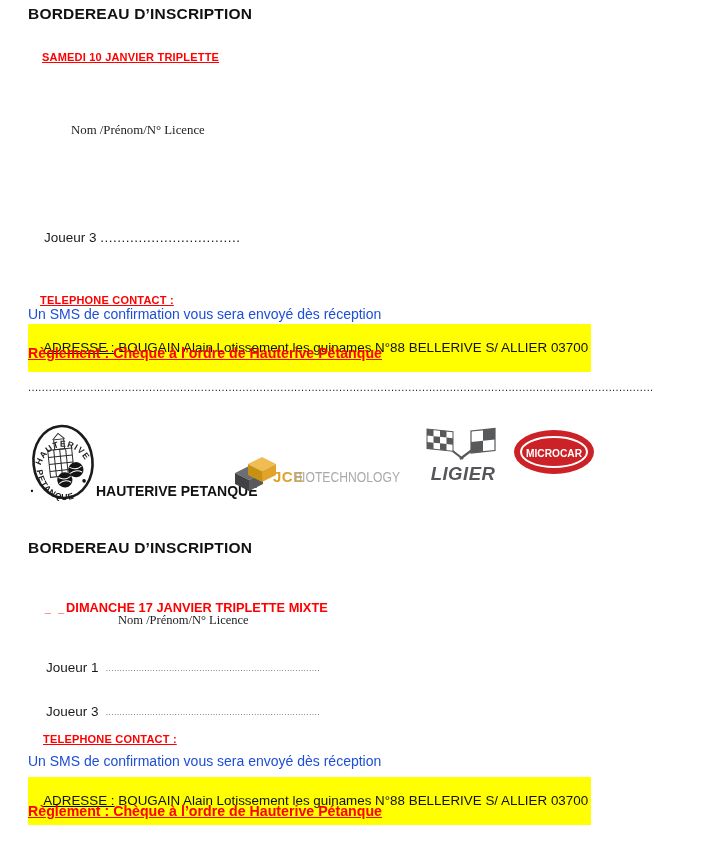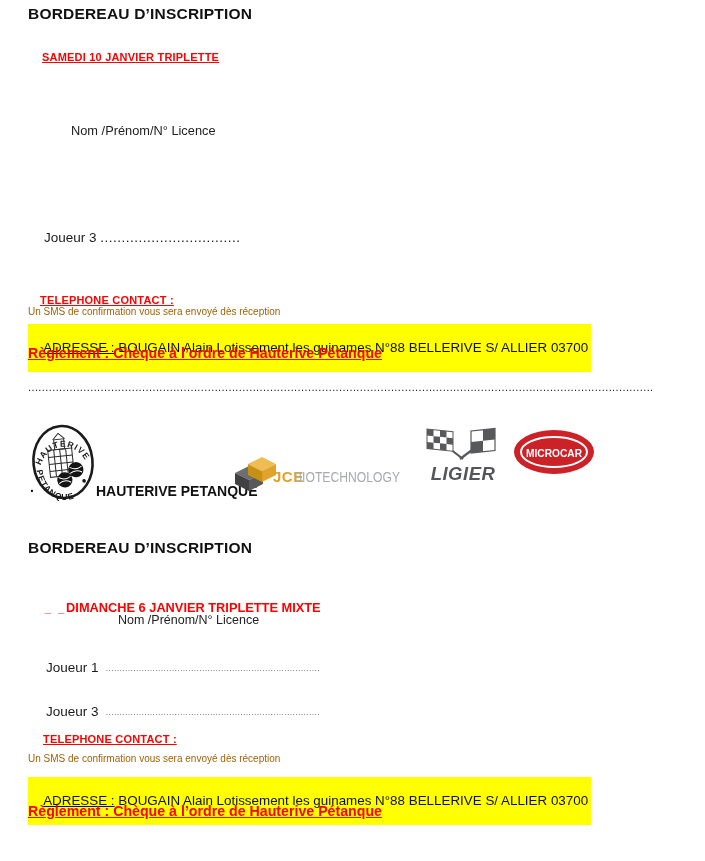--- a/index.html
+++ b/index.html
@@ -2,25 +2,25 @@
 <html><head>
 <meta charset="utf-8">
 <style>
   html,body{margin:0;padding:0;background:#ffffff;}
   .doc{position:relative;width:679px;height:861px;background:#ffffff;
        font-family:"Liberation Sans",sans-serif;color:#161616;overflow:hidden;}
   .abs{position:absolute;white-space:pre;}
   .u{text-decoration:underline;}
   .title{font-size:15.5px;font-weight:bold;letter-spacing:.2px;color:#111;}
   .smallred{font-size:11px;font-weight:bold;color:#FF0000;text-decoration:underline;letter-spacing:.2px;}
-  .hdr{font-size:12.8px;color:#222;}
+  .hdr{font-size:12.8px;color:#222;font-family:Liberation Serif, serif;}
   .prow{font-size:13.5px;color:#1a1a1a;}
   .dots{letter-spacing:.5px;}
   .dots-fine{font-size:7px;letter-spacing:.8px;vertical-align:1px;}
-  .sms{font-size:10px;color:#a16207;}
+  .sms{font-size:14px;color:#1d4ed8;}
   .hl{background:#FFFF00;font-size:13.4px;color:#111;padding:1px 3px 2px 1px;}
   .pay{font-size:14.2px;font-weight:bold;color:#FF0000;text-decoration:underline;}
   .sep{font-size:11px;letter-spacing:.4px;width:624px;overflow:hidden;white-space:nowrap;color:#222;}
   .club{font-size:14px;font-weight:bold;color:#111;}
   .dotlead{font-size:14px;font-weight:bold;color:#111;}
   .evt2pre{font-size:11px;font-weight:bold;color:#FF0000;letter-spacing:2px;}
   .evt2{font-size:12.8px;font-weight:bold;color:#FF0000;}
   svg text{font-family:"Liberation Sans",sans-serif;}
 </style>
 </head>
@@ -123,21 +123,21 @@
 
   <svg class="abs" style="left:512px;top:429px;" width="85" height="47" viewBox="0 0 85 47">
     <ellipse cx="42" cy="23" rx="40" ry="22" fill="#cb2127"></ellipse>
     <ellipse cx="42" cy="23" rx="33" ry="15" fill="none" stroke="#ffffff" stroke-width="2"></ellipse>
     <text x="42" y="27.5" text-anchor="middle" font-size="11.5" font-weight="bold" fill="#ffffff" textLength="56" lengthAdjust="spacingAndGlyphs">MICROCAR</text>
   </svg>
 
   <div class="abs title" style="left:28px;top:539px;">BORDEREAU D’INSCRIPTION</div>
 
   <div class="abs" style="left:27px;top:580px;">
-    <span class="evt2pre">_ _</span><span class="evt2">DIMANCHE 6 JANVIER TRIPLETTE MIXTE</span>
+    <span class="evt2pre">_ _</span><span class="evt2">DIMANCHE 17 JANVIER TRIPLETTE MIXTE</span>
   </div>
 
   <div class="abs hdr" style="left:118px;top:613px;font-size:12.5px;">Nom /Prénom/N° Licence</div>
 
   <div class="abs prow" style="left:31px;top:645px;">
     <span>Joueur 1  </span><span class="dots-fine">..............................................................................</span>
   </div>
   <div class="abs prow" style="left:31px;top:689px;">
     <span>Joueur 3  </span><span class="dots-fine">..............................................................................</span>
   </div>

